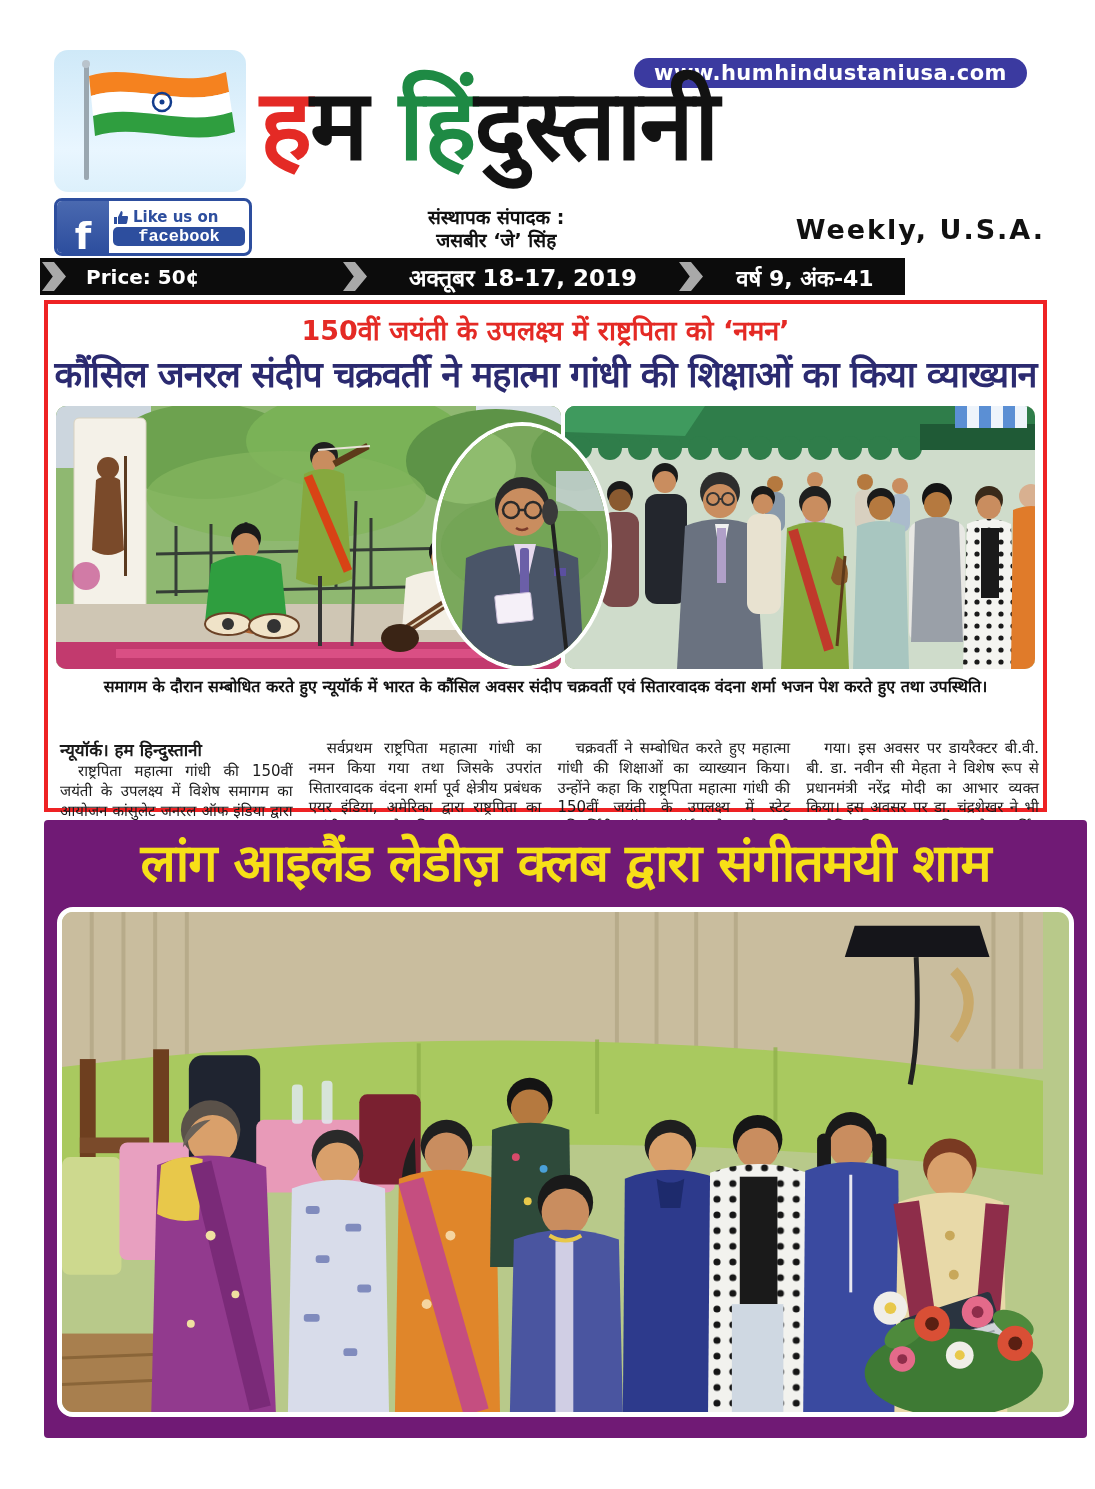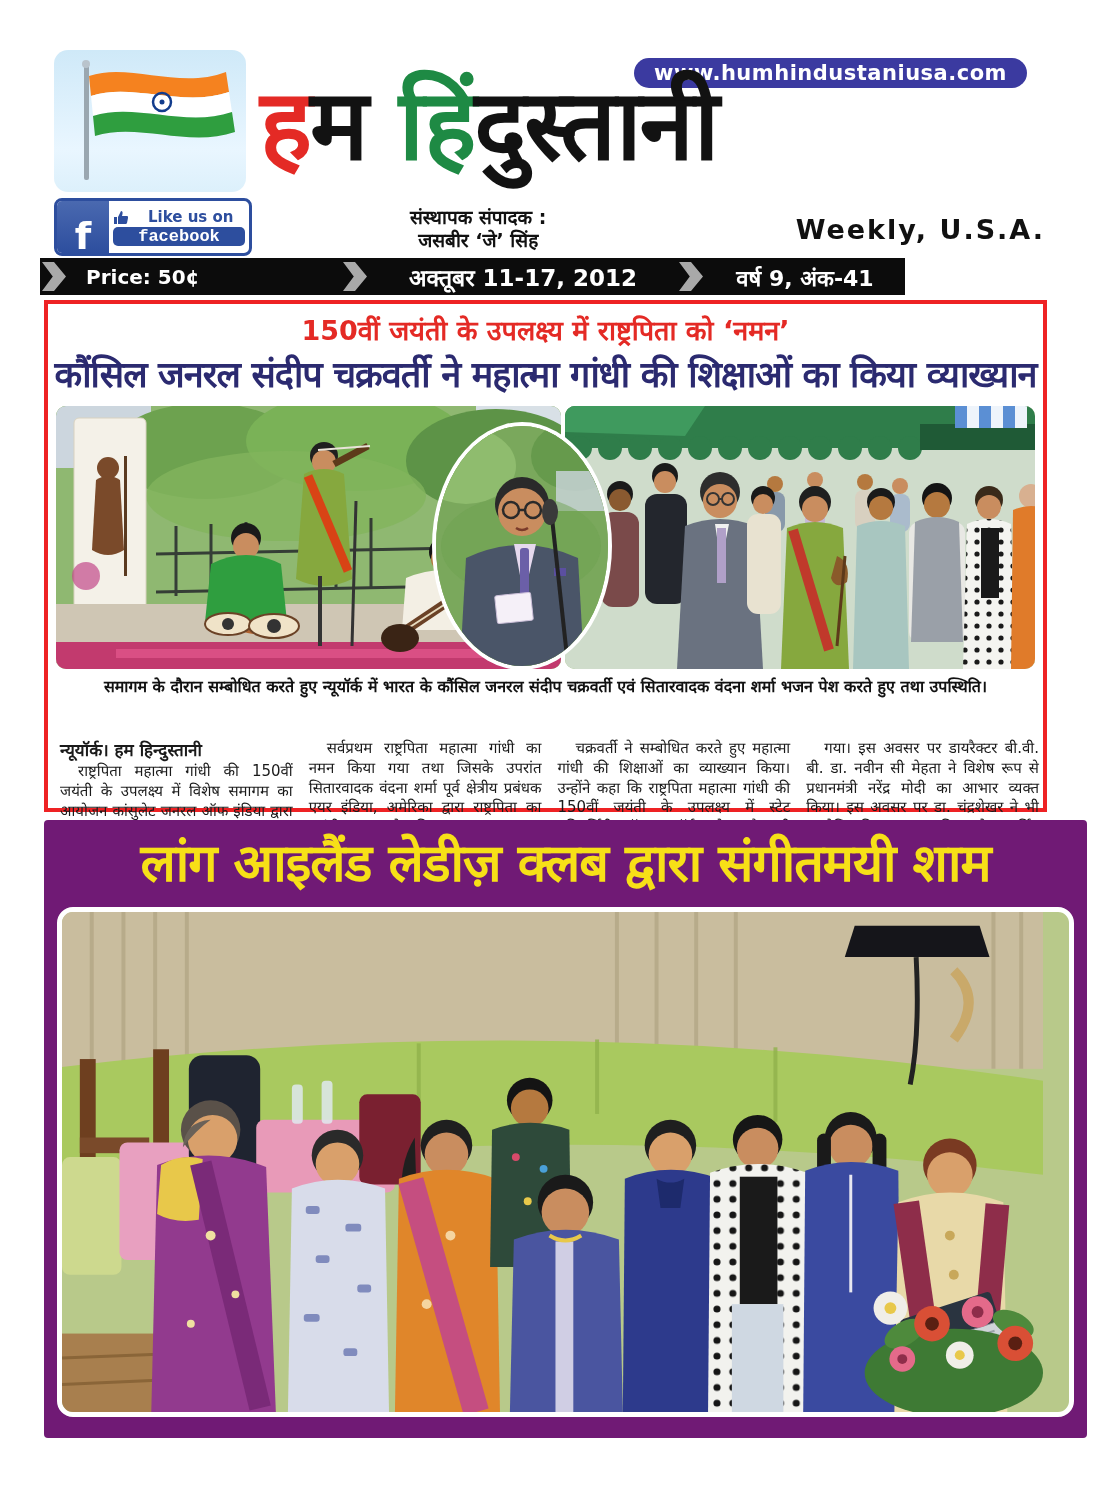--- a/index.html
+++ b/index.html
@@ -8,33 +8,33 @@
 
   
   .masthead{position:absolute;left:40px;top:38px;right:40px;height:218px;}
   .flag-box{position:absolute;left:14px;top:12px;width:192px;height:142px;border-radius:14px;
             background:linear-gradient(180deg,#cfe9f8 0%,#e9f6ff 70%,#dcF0fb 100%);overflow:hidden;}
   .fb-badge{position:absolute;left:14px;top:160px;width:192px;height:52px;border:3px solid #2d4e9e;
             border-radius:8px;background:#fff;display:flex;align-items:stretch;overflow:hidden;}
   .fb-square{width:52px;background:linear-gradient(180deg,#4a69b0,#2d4e9e);color:#fff;
              font-weight:bold;font-size:38px;display:flex;align-items:flex-end;justify-content:center;line-height:.9;}
   .fb-right{flex:1;display:flex;flex-direction:column;justify-content:center;padding:2px 4px;}
-  .fb-like-row{display:flex;align-items:center;gap:19px;color:#2d4e9e;font-weight:bold;font-size:15px;}
+  .fb-like-row{display:flex;align-items:center;gap:4px;color:#2d4e9e;font-weight:bold;font-size:15px;}
   .fb-word{background:#2d4e9e;color:#fff;font-weight:bold;font-size:17px;text-align:center;
            border-radius:5px;padding:0 4px;margin-top:1px;font-family:Liberation Mono, monospace;}
   .mast-urls{position:absolute;left:6px;top:218px;width:215px;line-height:1.15;}
   .url-fb{color:#111;font-size:14.5px;font-weight:bold;}
   .url-site{color:#1e8a44;font-size:14.5px;font-weight:bold;}
   .title-wrap{position:absolute;left:220px;top:0;right:0;height:218px;}
   .site-pill{position:absolute;right:28px;top:20px;background:#3b3aa0;color:#fff;font-weight:bold;
              font-size:21px;padding:3px 20px;border-radius:16px;letter-spacing:.5px;}
   .mast-title{position:absolute;left:0px;top:26px;font-weight:800;font-size:98px;line-height:1.25;
               white-space:nowrap;letter-spacing:-2px;}
   .t-red{color:#e42a25;} .t-black{color:#121212;} .t-green{color:#1e8a44;}
-  .founder{position:absolute;left:150px;top:168px;text-align:center;font-weight:bold;
+  .founder{position:absolute;left:168px;top:168px;text-align:center;font-weight:bold;
            font-size:19px;color:#111;line-height:1.2;}
   .weekly{position:absolute;right:10px;top:176px;font-weight:bold;font-size:27px;color:#111;letter-spacing:2px;margin-left:26px;}
 
   
   .infobar{position:absolute;left:40px;top:258px;width:865px;height:37px;background:#0c0c0c;
            display:flex;align-items:center;color:#fff;font-weight:bold;}
   .arrow{width:24px;height:29px;background:#a9a9a9;flex:0 0 24px;margin:0 2px;
          clip-path:polygon(0 0,50% 0,100% 50%,50% 100%,0 100%,45% 50%);}
   .seg-price{flex:0 0 255px;font-size:20px;padding-left:18px;}
   .seg-date{flex:1;text-align:center;font-size:23px;}
@@ -114,21 +114,21 @@
         <div>जसबीर ‘जे’ सिंह</div>
       </div>
       <div class="weekly">Weekly, U.S.A.</div>
     </div>
   </div>
 
   <div class="infobar">
     <span class="arrow"></span>
     <span class="seg-price">Price: 50¢</span>
     <span class="arrow"></span>
-    <span class="seg-date">अक्तूबर 11-17, 2012</span>
+    <span class="seg-date">अक्तूबर 18-17, 2019</span>
     <span class="arrow"></span>
     <span class="seg-issue">वर्ष 9, अंक-41</span>
   </div>
 
   <div class="article1">
     <div class="a1-kicker">150वीं जयंती के उपलक्ष्य में राष्ट्रपिता को ‘नमन’</div>
     <div class="a1-headline">कौंसिल जनरल संदीप चक्रवर्ती ने महात्मा गांधी की शिक्षाओं का किया व्याख्यान</div>
 
     <div class="photo-band">
 
@@ -325,21 +325,21 @@
           <path d="M80,102 q6,4 12,0" stroke="#7a3a2a" stroke-width="2.5" fill="none"></path>
 
           <rect x="60" y="168" width="36" height="28" rx="2" fill="#f5f0f8" stroke="#cbbfd8" transform="rotate(-6 78 182)"></rect>
 
           <line x1="132" y1="240" x2="116" y2="92" stroke="#222" stroke-width="4"></line>
           <ellipse cx="114" cy="86" rx="8" ry="13" fill="#3a3a3a"></ellipse>
         </svg>
       </div>
     </div>
 
-    <div class="a1-caption">समागम के दौरान सम्बोधित करते हुए न्यूयॉर्क में भारत के कौंसिल जनरल संदीप चक्रवर्ती एवं सितारवादक वंदना शर्मा भजन पेश करते हुए तथा उपस्थिति।</div>
+    <div class="a1-caption">समागम के दौरान सम्बोधित करते हुए न्यूयॉर्क में भारत के कौंसिल अवसर संदीप चक्रवर्ती एवं सितारवादक वंदना शर्मा भजन पेश करते हुए तथा उपस्थिति।</div>
 
     <div class="a1-body">
       <div class="a1-col">
         <div class="dateline">न्यूयॉर्क। हम हिन्दुस्तानी</div>
         <p>राष्ट्रपिता महात्मा गांधी की 150वीं जयंती के उपलक्ष्य में विशेष समागम का आयोजन कांसुलेट जनरल ऑफ इंडिया द्वारा भारतीय विद्या भवन (नजदीक) गांधी जी समारक यूनियन सिक्वेयर पार्क न्यूयॉर्क में किया गया।</p>
       </div>
       <div class="a1-col">
         <p>सर्वप्रथम राष्ट्रपिता महात्मा गांधी का नमन किया गया तथा जिसके उपरांत सितारवादक वंदना शर्मा पूर्व क्षेत्रीय प्रबंधक एयर इंडिया, अमेरिका द्वारा राष्ट्रपिता का पसंदीदा भजन पेश किया गया। इस अवसर पर विशेष रूप से उपस्थित न्यूयॉर्क में भारत के कौंसिल जनरल संदीप</p>
       </div>
       <div class="a1-col">

